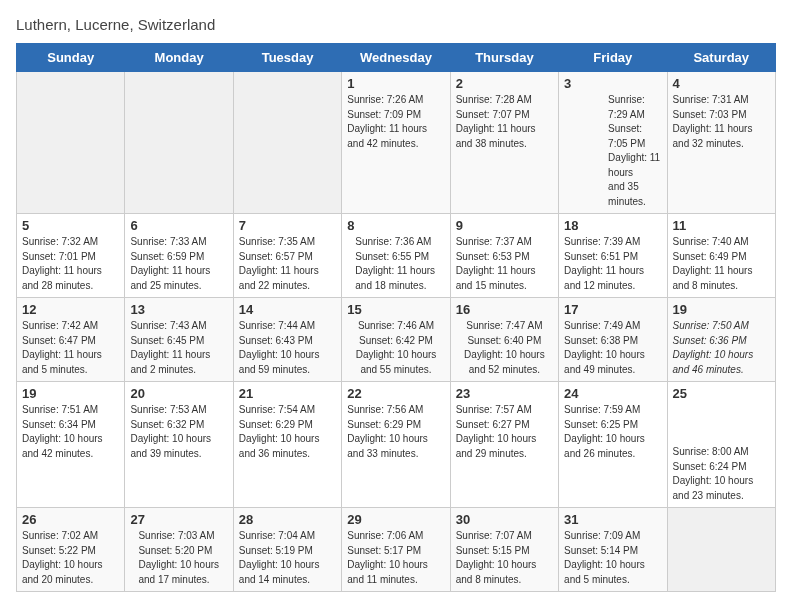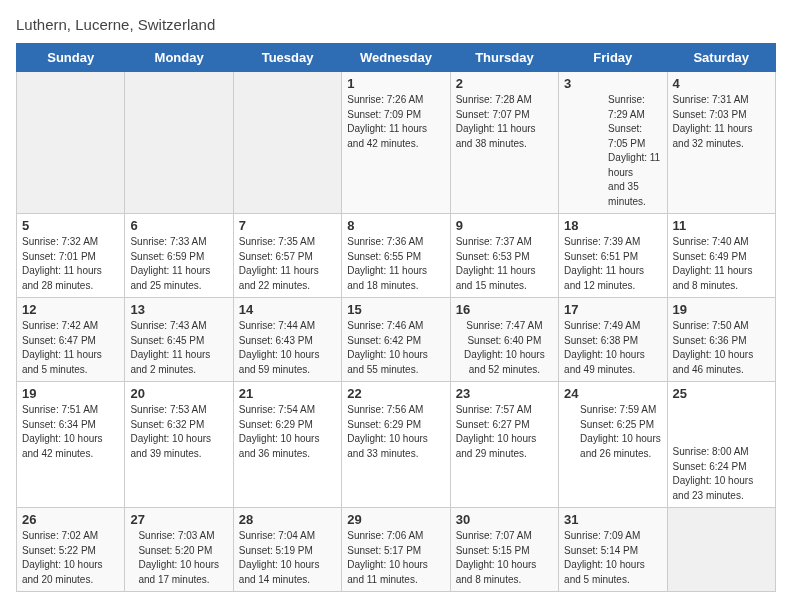--- a/index.html
+++ b/index.html
@@ -170,21 +170,21 @@
         </td>
         <td>
           <span class="day-number">7</span>
           <div class="day-info" style="white-space: pre-line;">Sunrise: 7:35 AM
 Sunset: 6:57 PM
 Daylight: 11 hours
 and 22 minutes.</div>
         </td>
         <td>
           <span class="day-number">8</span>
-          <div class="day-info" style="white-space: pre-line;">Sunrise: 7:36 AM
+          <div class="day-info" style="white-space: pre-line; margin-left: 8px;">Sunrise: 7:36 AM
 Sunset: 6:55 PM
 Daylight: 11 hours
 and 18 minutes.</div>
         </td>
         <td>
           <span class="day-number">9</span>
           <div class="day-info" style="white-space: pre-line;">Sunrise: 7:37 AM
 Sunset: 6:53 PM
 Daylight: 11 hours
 and 15 minutes.</div>
@@ -221,42 +221,42 @@
         </td>
         <td>
           <span class="day-number">14</span>
           <div class="day-info" style="white-space: pre-line;">Sunrise: 7:44 AM
 Sunset: 6:43 PM
 Daylight: 10 hours
 and 59 minutes.</div>
         </td>
         <td>
           <span class="day-number">15</span>
-          <div class="day-info" style="white-space: pre-line;">Sunrise: 7:46 AM
+          <div class="day-info" style="white-space: pre-line; text-align: center;">Sunrise: 7:46 AM
 Sunset: 6:42 PM
 Daylight: 10 hours
 and 55 minutes.</div>
         </td>
         <td>
           <span class="day-number">16</span>
           <div class="day-info" style="white-space: pre-line; text-align: center;">Sunrise: 7:47 AM
 Sunset: 6:40 PM
 Daylight: 10 hours
 and 52 minutes.</div>
         </td>
         <td>
           <span class="day-number">17</span>
           <div class="day-info" style="white-space: pre-line;">Sunrise: 7:49 AM
 Sunset: 6:38 PM
 Daylight: 10 hours
 and 49 minutes.</div>
         </td>
         <td>
           <span class="day-number">19</span>
-          <div class="day-info" style="white-space: pre-line;">Sunrise: 7:50 AM
+          <div class="day-info" style="white-space: pre-line; font-style: italic;">Sunrise: 7:50 AM
 Sunset: 6:36 PM
 Daylight: 10 hours
 and 46 minutes.</div>
         </td>
       </tr>
       <tr>
         <td>
           <span class="day-number">19</span>
           <div class="day-info" style="white-space: pre-line;">Sunrise: 7:51 AM
 Sunset: 6:34 PM
@@ -286,21 +286,21 @@
         </td>
         <td>
           <span class="day-number">23</span>
           <div class="day-info" style="white-space: pre-line;">Sunrise: 7:57 AM
 Sunset: 6:27 PM
 Daylight: 10 hours
 and 29 minutes.</div>
         </td>
         <td>
           <span class="day-number">24</span>
-          <div class="day-info" style="white-space: pre-line; margin-left: 16px;">Sunrise: 7:59 AM
+          <div class="day-info" style="white-space: pre-line;">Sunrise: 7:59 AM
 Sunset: 6:25 PM
 Daylight: 10 hours
 and 26 minutes.</div>
         </td>
         <td>
           <span class="day-number">25</span>
           <div class="day-info" style="white-space: pre-line; margin-top: 44px;">Sunrise: 8:00 AM
 Sunset: 6:24 PM
 Daylight: 10 hours
 and 23 minutes.</div>

